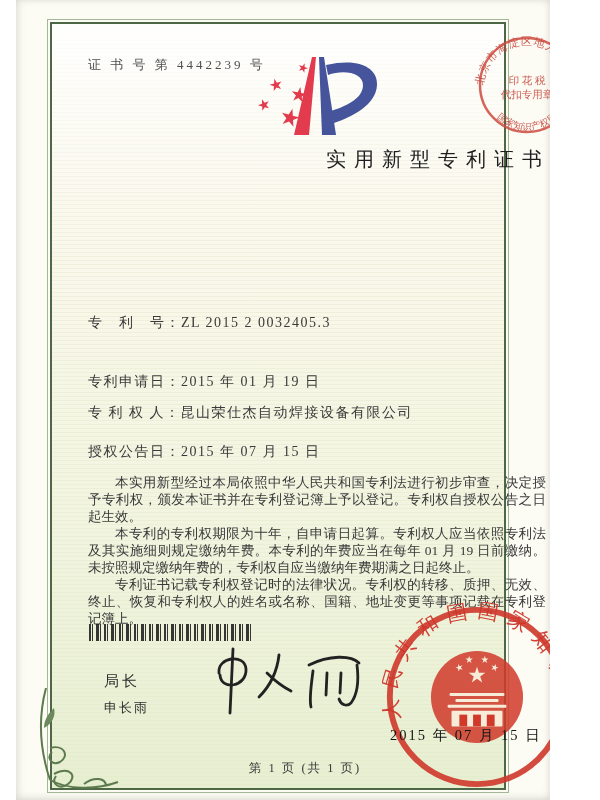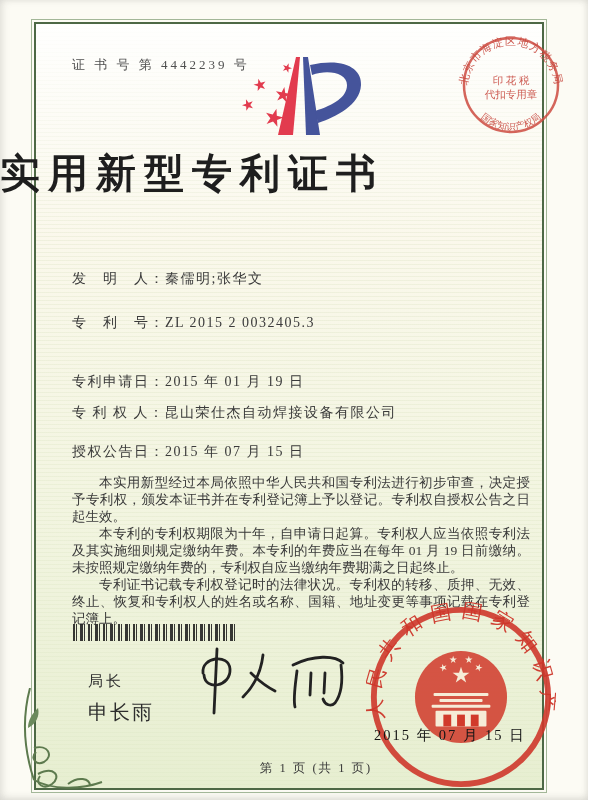--- a/index.html
+++ b/index.html
@@ -1,45 +1,46 @@
 <!DOCTYPE html>
 <html><head>
 <meta charset="utf-8">
 <style>
   html,body{margin:0;padding:0;background:#ffffff;}
   .photo{
-    position:relative;width:588px;height:800px;overflow:hidden;
+    position:relative;width:534px;height:800px;overflow:hidden;
     background:#fcfbf4;
     font-family:"Liberation Serif","DejaVu Serif",serif;
     box-shadow:inset 3px 0 8px rgba(0,0,0,.07), inset -2px 0 6px rgba(0,0,0,.05), inset 0 -3px 8px rgba(0,0,0,.06);
+    margin-left:16px;
   }
   .frame{
     position:absolute;left:34px;top:22px;right:44px;bottom:10px;
     border:2px solid #4d6845;outline:1px solid #a3b798;outline-offset:2px;
   }
   .paper{
     position:absolute;inset:0;
     background-image:
       linear-gradient(180deg, rgba(255,255,255,.95) 0%, rgba(251,248,234,.35) 28%, rgba(234,241,212,.55) 68%, rgba(226,236,202,.8) 100%),
       repeating-linear-gradient(180deg, rgba(148,174,104,.16) 0 1px, rgba(255,255,255,0) 1px 4px);
     background-color:#faf8ec;
   }
   .abs{position:absolute;}
   .cert-no{left:72px;top:56px;font-size:13px;letter-spacing:3px;color:#4f4f4f;}
-  .title{left:0;right:0;top:146px;text-align:left;font-size:40px;letter-spacing:8px;color:#1e1e1e;font-weight:700;}
+  .title{left:0;right:0;top:146px;text-align:right;font-size:20px;letter-spacing:8px;color:#1e1e1e;font-weight:400;}
   .field{left:72px;font-size:14px;color:#3a3a3a;letter-spacing:1.5px;white-space:nowrap;}
   .f0{top:216px}.f1{top:270px}.f2{top:314px}.f3{top:373px}.f4{top:404px}.f5{top:443px}
   .body-text{left:72px;width:458px;top:474px;font-size:13.5px;line-height:17px;color:#3a3a3a;text-align:justify;}
   .body-text p{margin:0;text-indent:2em;}
   .barcode{
     left:73px;top:624px;width:162px;height:17px;opacity:.88;
     background:repeating-linear-gradient(90deg,#1d1d1d 0 2px,transparent 2px 3px,#1d1d1d 3px 4px,transparent 4px 7px,#1d1d1d 7px 10px,transparent 10px 11px,#1d1d1d 11px 12px,transparent 12px 15px);
   }
   .signoff-title{left:88px;top:672px;font-size:15px;letter-spacing:3px;color:#2e2e2e;font-family:"Liberation Sans","DejaVu Sans",sans-serif;text-align:right;}
-  .signoff-name{left:88px;top:699px;font-size:20px;letter-spacing:2px;color:#2e2e2e;font-family:"Liberation Sans","DejaVu Sans",sans-serif;}
+  .signoff-name{left:88px;top:699px;font-size:13px;letter-spacing:2px;color:#2e2e2e;font-family:"Liberation Sans","DejaVu Sans",sans-serif;}
   .sig{left:185px;top:643px;width:170px;height:75px;z-index:2;}
   .tax-seal{left:458px;top:32px;width:106px;height:106px;}
   .big-seal{left:366px;top:602px;width:190px;height:190px;z-index:3;}
   .seal-date{left:374px;top:726px;width:190px;font-size:14.5px;letter-spacing:2px;color:#151515;z-index:4;}
   .footer{left:0;right:0;top:760px;text-align:center;font-size:12.5px;letter-spacing:2px;color:#3a3a3a;padding-left:44px;}
   .ornament{left:18px;top:688px;width:100px;height:106px;}
   .logo{left:230px;top:54px;width:140px;height:88px;}
 </style>
 </head>
 <body>
@@ -78,21 +79,20 @@
     <g fill="#c84a40" opacity="0.9">
       <text font-size="11" letter-spacing="1"><textPath href="#arcTopS" startOffset="50%" text-anchor="middle">北京市海淀区地方税务局</textPath></text>
       <text font-size="9.5"><textPath href="#arcBotS" startOffset="50%" text-anchor="middle">国家知识产权局</textPath></text>
       <text x="0" y="-1" font-size="10.5" text-anchor="middle">印 花 税</text>
       <text x="0" y="13" font-size="10.5" text-anchor="middle">代扣专用章</text>
     </g>
   </svg>
 
   <div class="abs title">实用新型专利证书</div>
 
-  <div class="abs field f1"><span>发　明　人：</span><span>秦儒明;张华文</span></div>
   <div class="abs field f2"><span>专　利　号：</span><span>ZL 2015 2 0032405.3</span></div>
   <div class="abs field f3"><span>专利申请日：</span><span>2015 年 01 月 19 日</span></div>
   <div class="abs field f4"><span>专 利 权 人：</span><span>昆山荣仕杰自动焊接设备有限公司</span></div>
   <div class="abs field f5"><span>授权公告日：</span><span>2015 年 07 月 15 日</span></div>
 
   <div class="abs body-text">
     <p>本实用新型经过本局依照中华人民共和国专利法进行初步审查，决定授予专利权，颁发本证书并在专利登记簿上予以登记。专利权自授权公告之日起生效。</p>
     <p>本专利的专利权期限为十年，自申请日起算。专利权人应当依照专利法及其实施细则规定缴纳年费。本专利的年费应当在每年 01 月 19 日前缴纳。未按照规定缴纳年费的，专利权自应当缴纳年费期满之日起终止。</p>
     <p>专利证书记载专利权登记时的法律状况。专利权的转移、质押、无效、终止、恢复和专利权人的姓名或名称、国籍、地址变更等事项记载在专利登记簿上。</p>
   </div>

